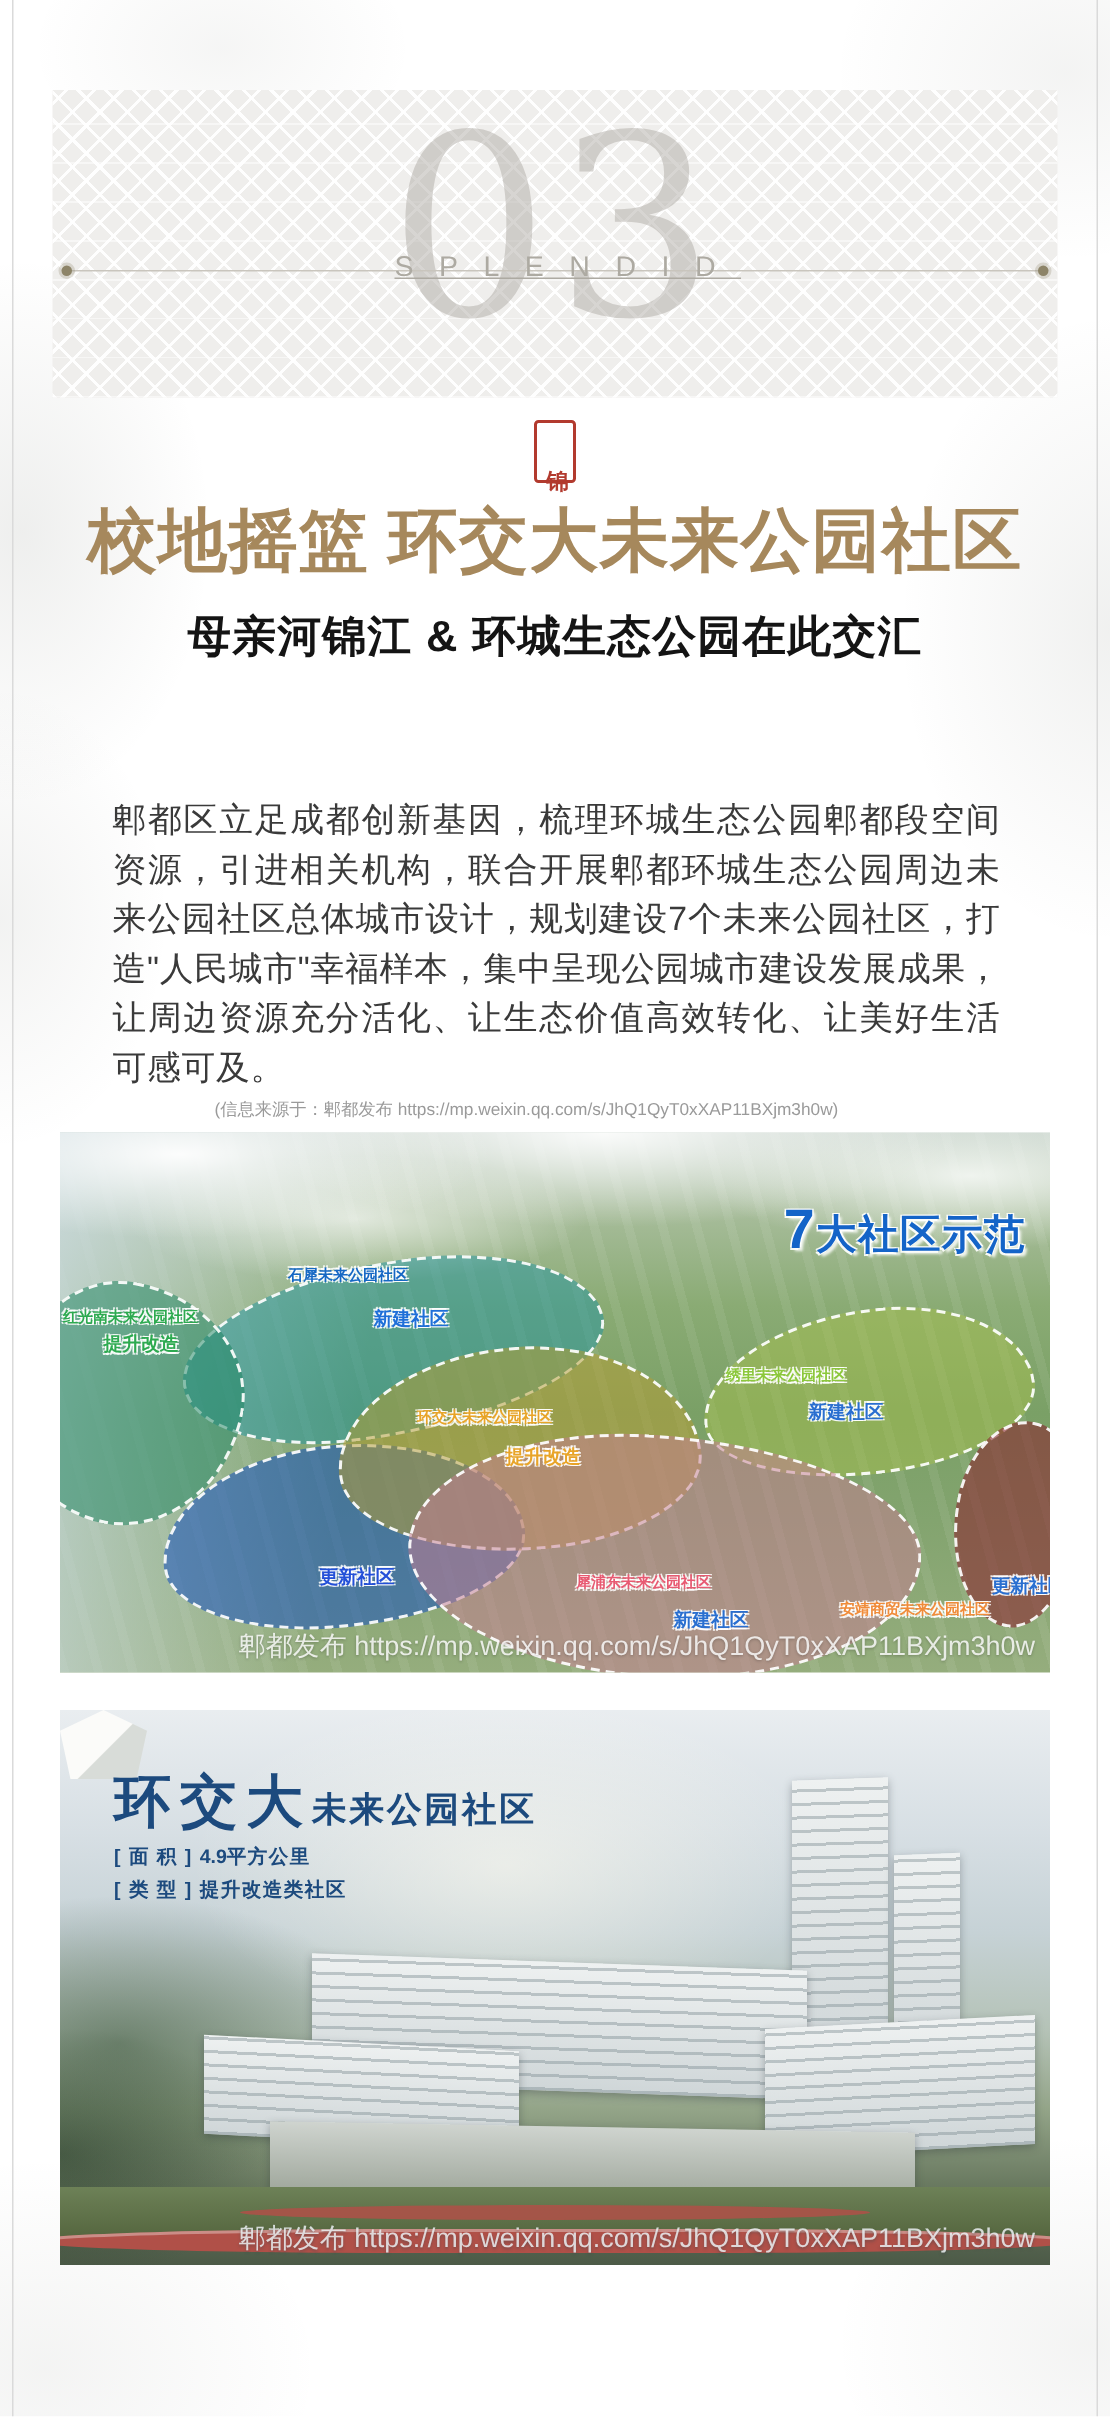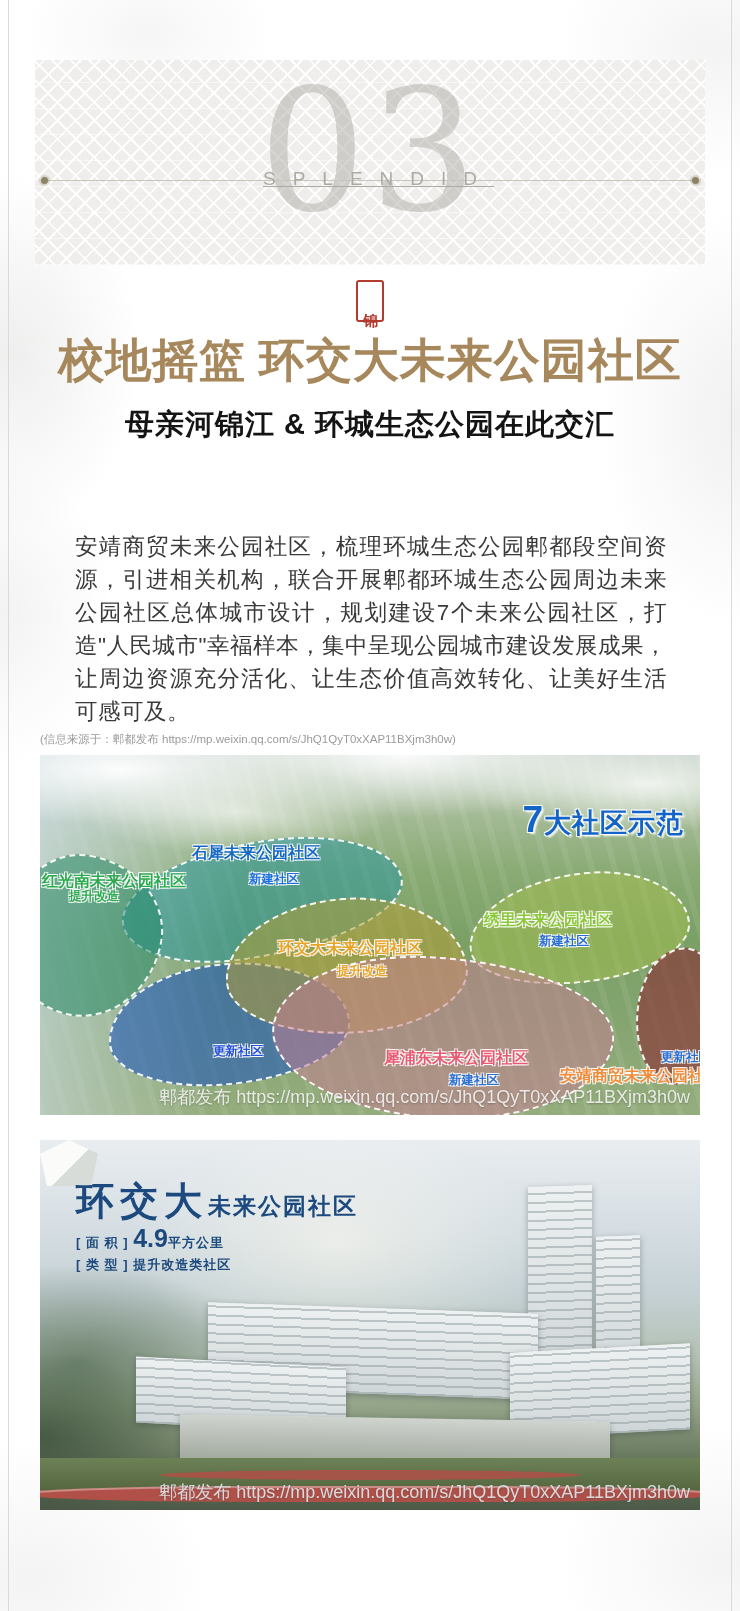--- a/index.html
+++ b/index.html
@@ -67,21 +67,21 @@
     font-weight:700;font-size:29px;color:#141414;letter-spacing:1px;
   }
 
   
   .body-text{
     position:absolute;left:75px;top:530px;width:592px;z-index:2;
     font-size:22.5px;line-height:33px;color:#3a3a3a;text-align:justify;letter-spacing:.5px;
   }
   .attribution{
     position:absolute;left:40px;top:732px;width:622px;z-index:2;
-    font-size:11.5px;color:#9a9a9a;text-align:left;
+    font-size:11.5px;color:#9a9a9a;text-align:center;
   }
 
   
   .map-img{
     position:absolute;left:40px;top:755px;width:660px;height:360px;z-index:2;overflow:hidden;
     background:
       radial-gradient(ellipse 300px 80px at 12% 4%, rgba(255,255,255,.95), transparent 70%),
       radial-gradient(ellipse 340px 90px at 55% 0%, rgba(255,255,255,.92), transparent 70%),
       radial-gradient(ellipse 260px 70px at 92% 8%, rgba(250,252,250,.85), transparent 70%),
       radial-gradient(ellipse 220px 60px at 30% 16%, rgba(255,255,255,.65), transparent 70%),
@@ -101,21 +101,21 @@
   .rg5{left:428px;top:118px;width:218px;height:106px;border-radius:55% 45% 50% 50%/60% 55% 45% 40%;
        background:rgba(172,196,72,.42);transform:rotate(-6deg);}
   .rg6{left:232px;top:202px;width:338px;height:158px;border-radius:45% 55% 50% 50%/50% 45% 55% 50%;
        background:rgba(198,124,146,.52);transform:rotate(3deg);}
   .rg7{left:596px;top:192px;width:80px;height:134px;border-radius:50% 50% 45% 55%/45% 50% 50% 55%;
        background:rgba(138,36,46,.58);transform:rotate(9deg);}
 
   .map-label{position:absolute;font-weight:700;white-space:nowrap;
     text-shadow:-1px -1px 0 rgba(255,255,255,.85),1px -1px 0 rgba(255,255,255,.85),
                 -1px 1px 0 rgba(255,255,255,.85),1px 1px 0 rgba(255,255,255,.85);}
-  .lb-name{font-size:16px;font-family:Liberation Serif, serif;}
+  .lb-name{font-size:10px;font-family:Liberation Serif, serif;}
   .lb-type{font-size:12.5px;padding-left:21px;}
   .lb1n{left:152px;top:88px;color:#1668c4;}
   .lb1t{left:188px;top:116px;color:#1f6fd8;}
   .lb2n{left:2px;top:116px;color:#2daa50;}
   .lb2t{left:8px;top:133px;color:#2daa50;}
   .lb3n{left:110px;top:256px;color:#2450d8;white-space:normal;width:118px;line-height:1.55;}
   .lb3t{left:152px;top:288px;color:#2450d8;}
   .lb4n{left:238px;top:183px;color:#e8a428;}
   .lb4t{left:276px;top:208px;color:#e8a428;}
   .lb5n{left:444px;top:155px;color:#8cc83c;}
@@ -164,21 +164,21 @@
     background:linear-gradient(180deg,#6d8157,#55663f);}
   .track{position:absolute;left:-20px;bottom:8px;width:700px;height:16px;border-radius:50%/70%;
     background:#b05048;box-shadow:inset 0 2px 0 rgba(255,255,255,.35);}
   .track2{position:absolute;left:120px;bottom:30px;width:420px;height:10px;border-radius:50%;
     background:rgba(176,80,72,.85);}
 
   .detail-text{position:absolute;left:36px;top:36px;color:#1c4a7e;}
   .detail-title .big{font-family:"Liberation Serif",serif;font-size:38px;font-weight:900;letter-spacing:6px;}
   .detail-title .small{font-size:23px;font-weight:800;letter-spacing:2px;}
   .spec{font-size:13px;font-weight:700;line-height:22px;letter-spacing:1px;}
-  .spec .num{font-size:25px;font-weight:700;letter-spacing:0;}
+  .spec .num{font-size:13px;font-weight:700;letter-spacing:0;}
   .detail-img .img-watermark{color:rgba(235,240,242,.85);text-shadow:0 1px 2px rgba(60,70,75,.45);}
 </style>
 </head>
 <body>
 
 <div class="page-shadows"></div>
 <div class="edge-line left"></div>
 <div class="edge-line right"></div>
 
 <div class="banner">
@@ -190,21 +190,21 @@
   <div class="banner-words">
     <span class="w">SPLENDID</span>
   </div>
 </div>
 
 <div class="seal">锦</div>
 
 <div class="main-title">校地摇篮 环交大未来公园社区</div>
 <div class="sub-title">母亲河锦江 &amp; 环城生态公园在此交汇</div>
 
-<div class="body-text">安靖商贸未来公园社区，梳理环城生态公园郫都段空间资源，引进相关机构，联合开展郫都环城生态公园周边未来公园社区总体城市设计，规划建设7个未来公园社区，打造"人民城市"幸福样本，集中呈现公园城市建设发展成果，让周边资源充分活化、让生态价值高效转化、让美好生活可感可及。</div>
+<div class="body-text">郫都区立足成都创新基因，梳理环城生态公园郫都段空间资源，引进相关机构，联合开展郫都环城生态公园周边未来公园社区总体城市设计，规划建设7个未来公园社区，打造"人民城市"幸福样本，集中呈现公园城市建设发展成果，让周边资源充分活化、让生态价值高效转化、让美好生活可感可及。</div>
 <div class="attribution">(信息来源于：郫都发布 https://mp.weixin.qq.com/s/JhQ1QyT0xXAP11BXjm3h0w)</div>
 
 <div class="map-img">
   <div class="region rg1"></div>
   <div class="region rg2"></div>
   <div class="region rg3"></div>
   <div class="region rg4"></div>
   <div class="region rg5"></div>
   <div class="region rg6"></div>
   <div class="region rg7"></div>

